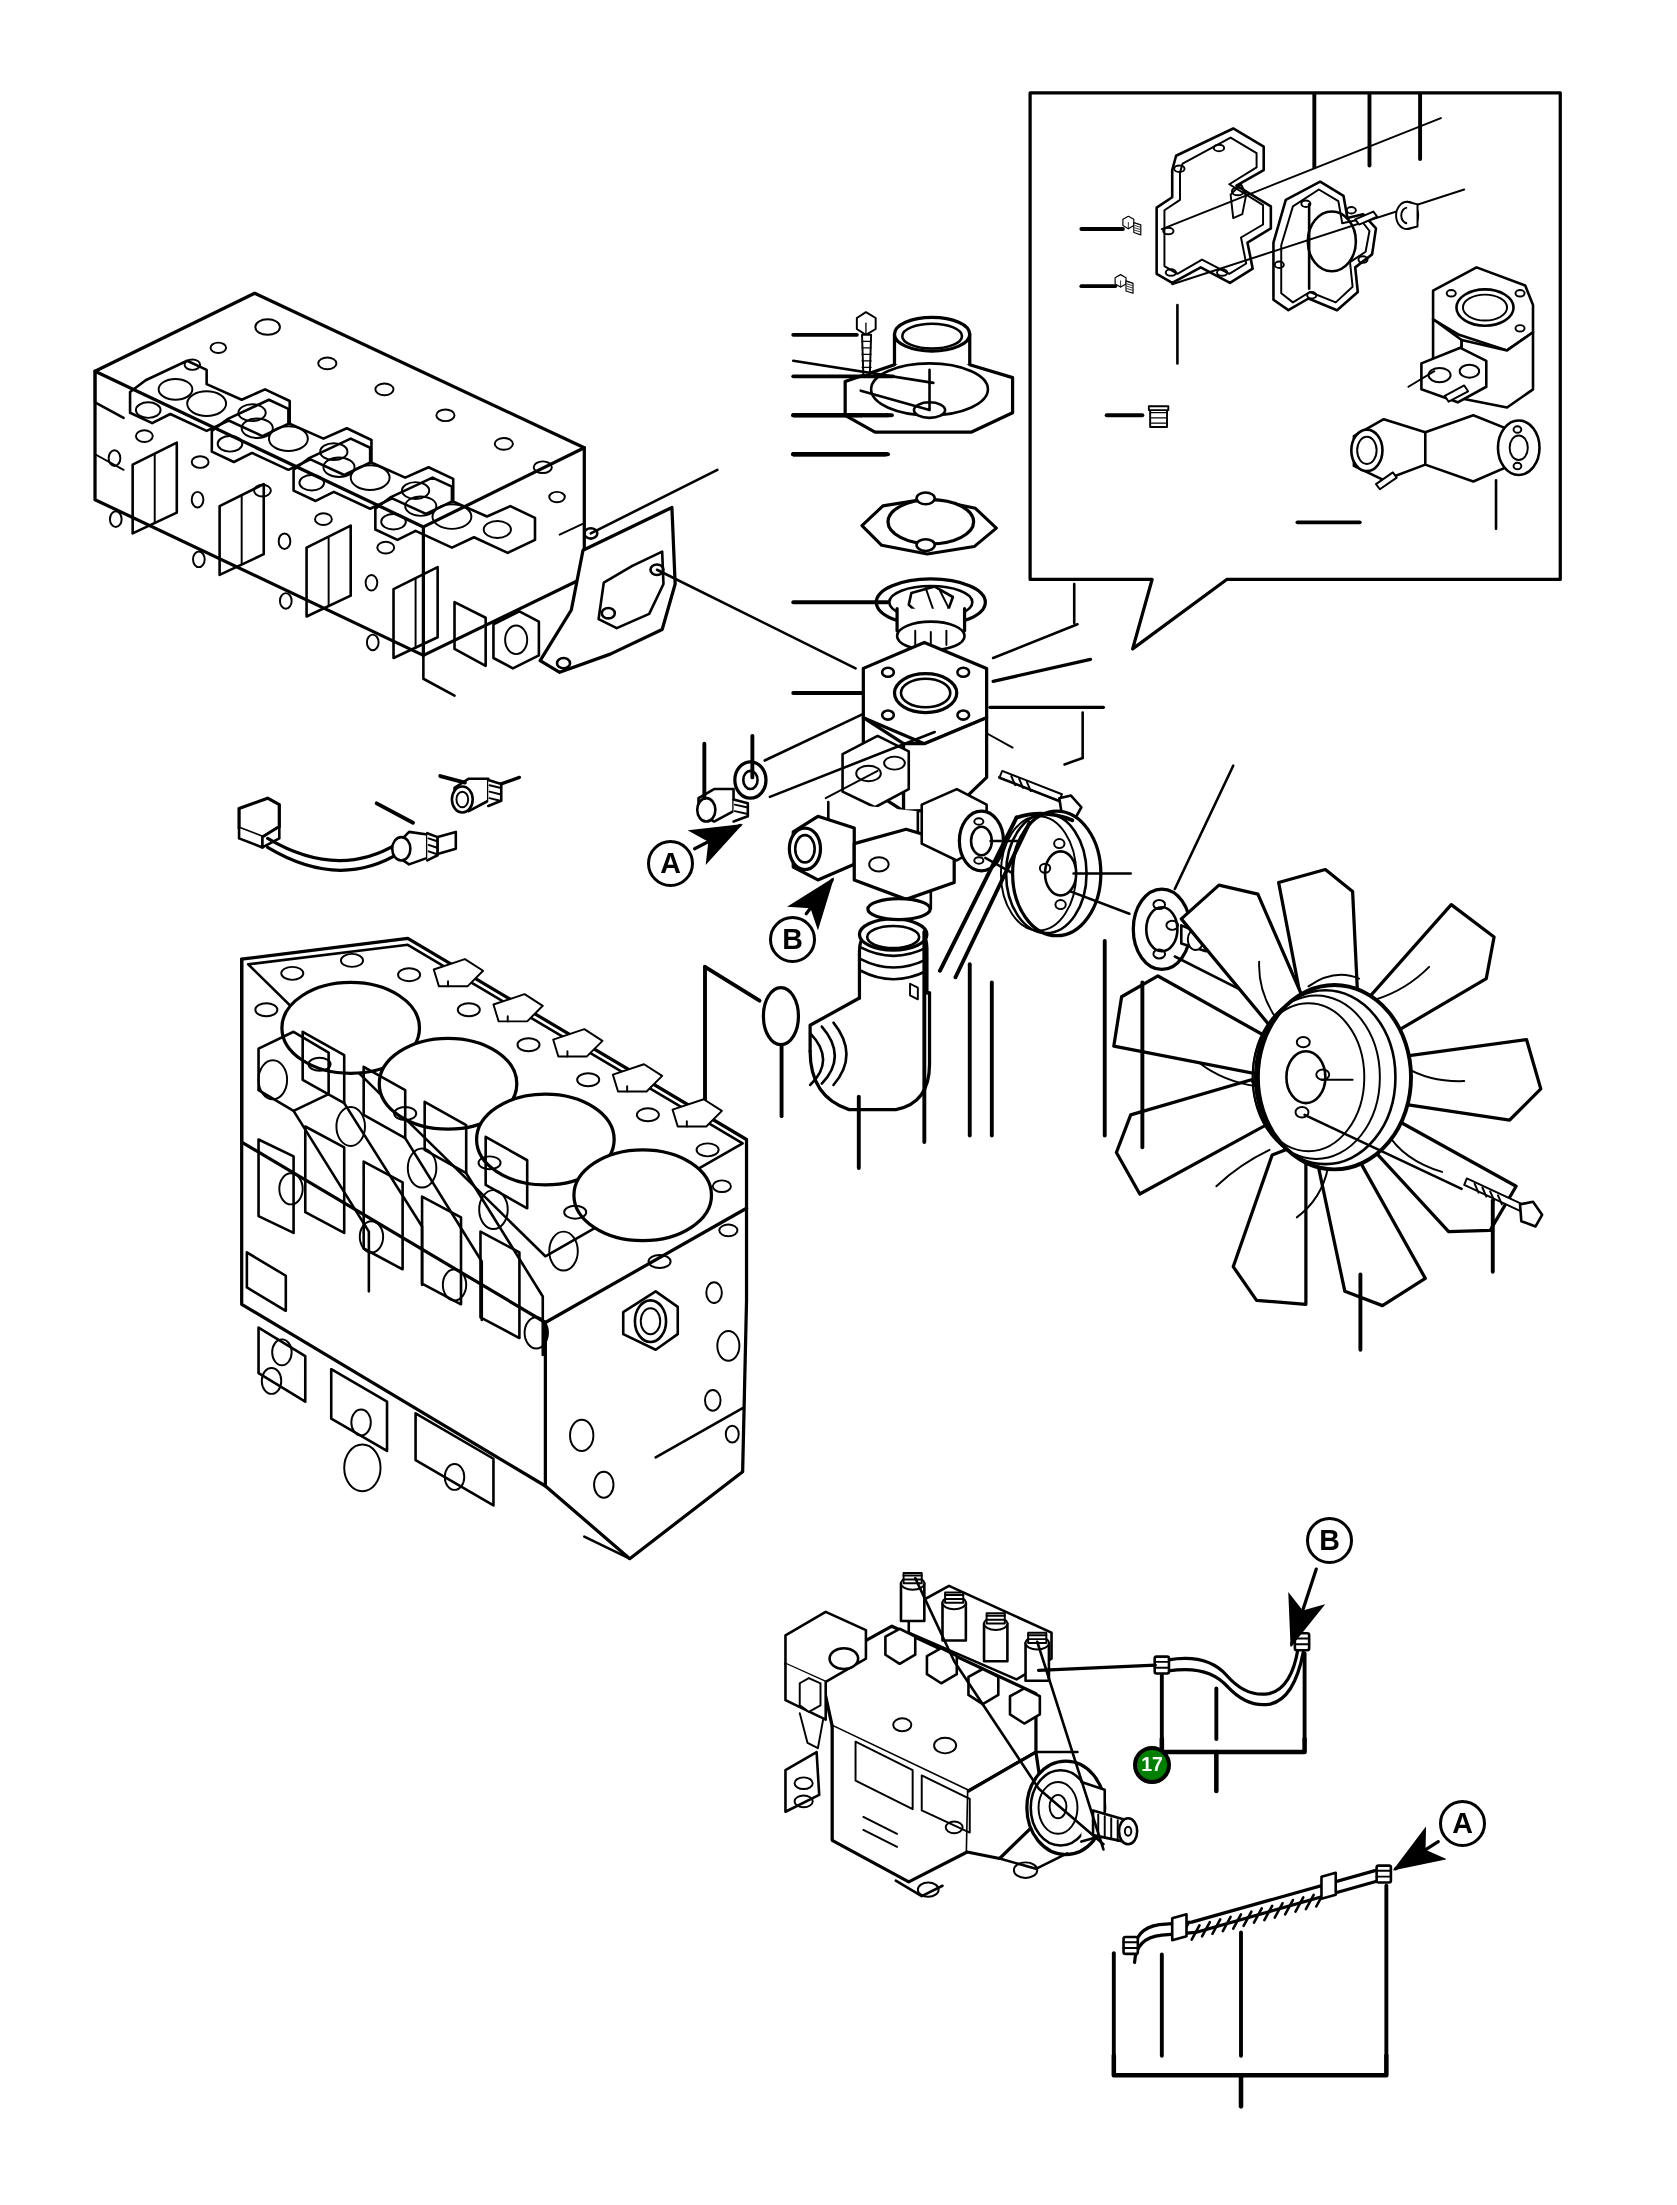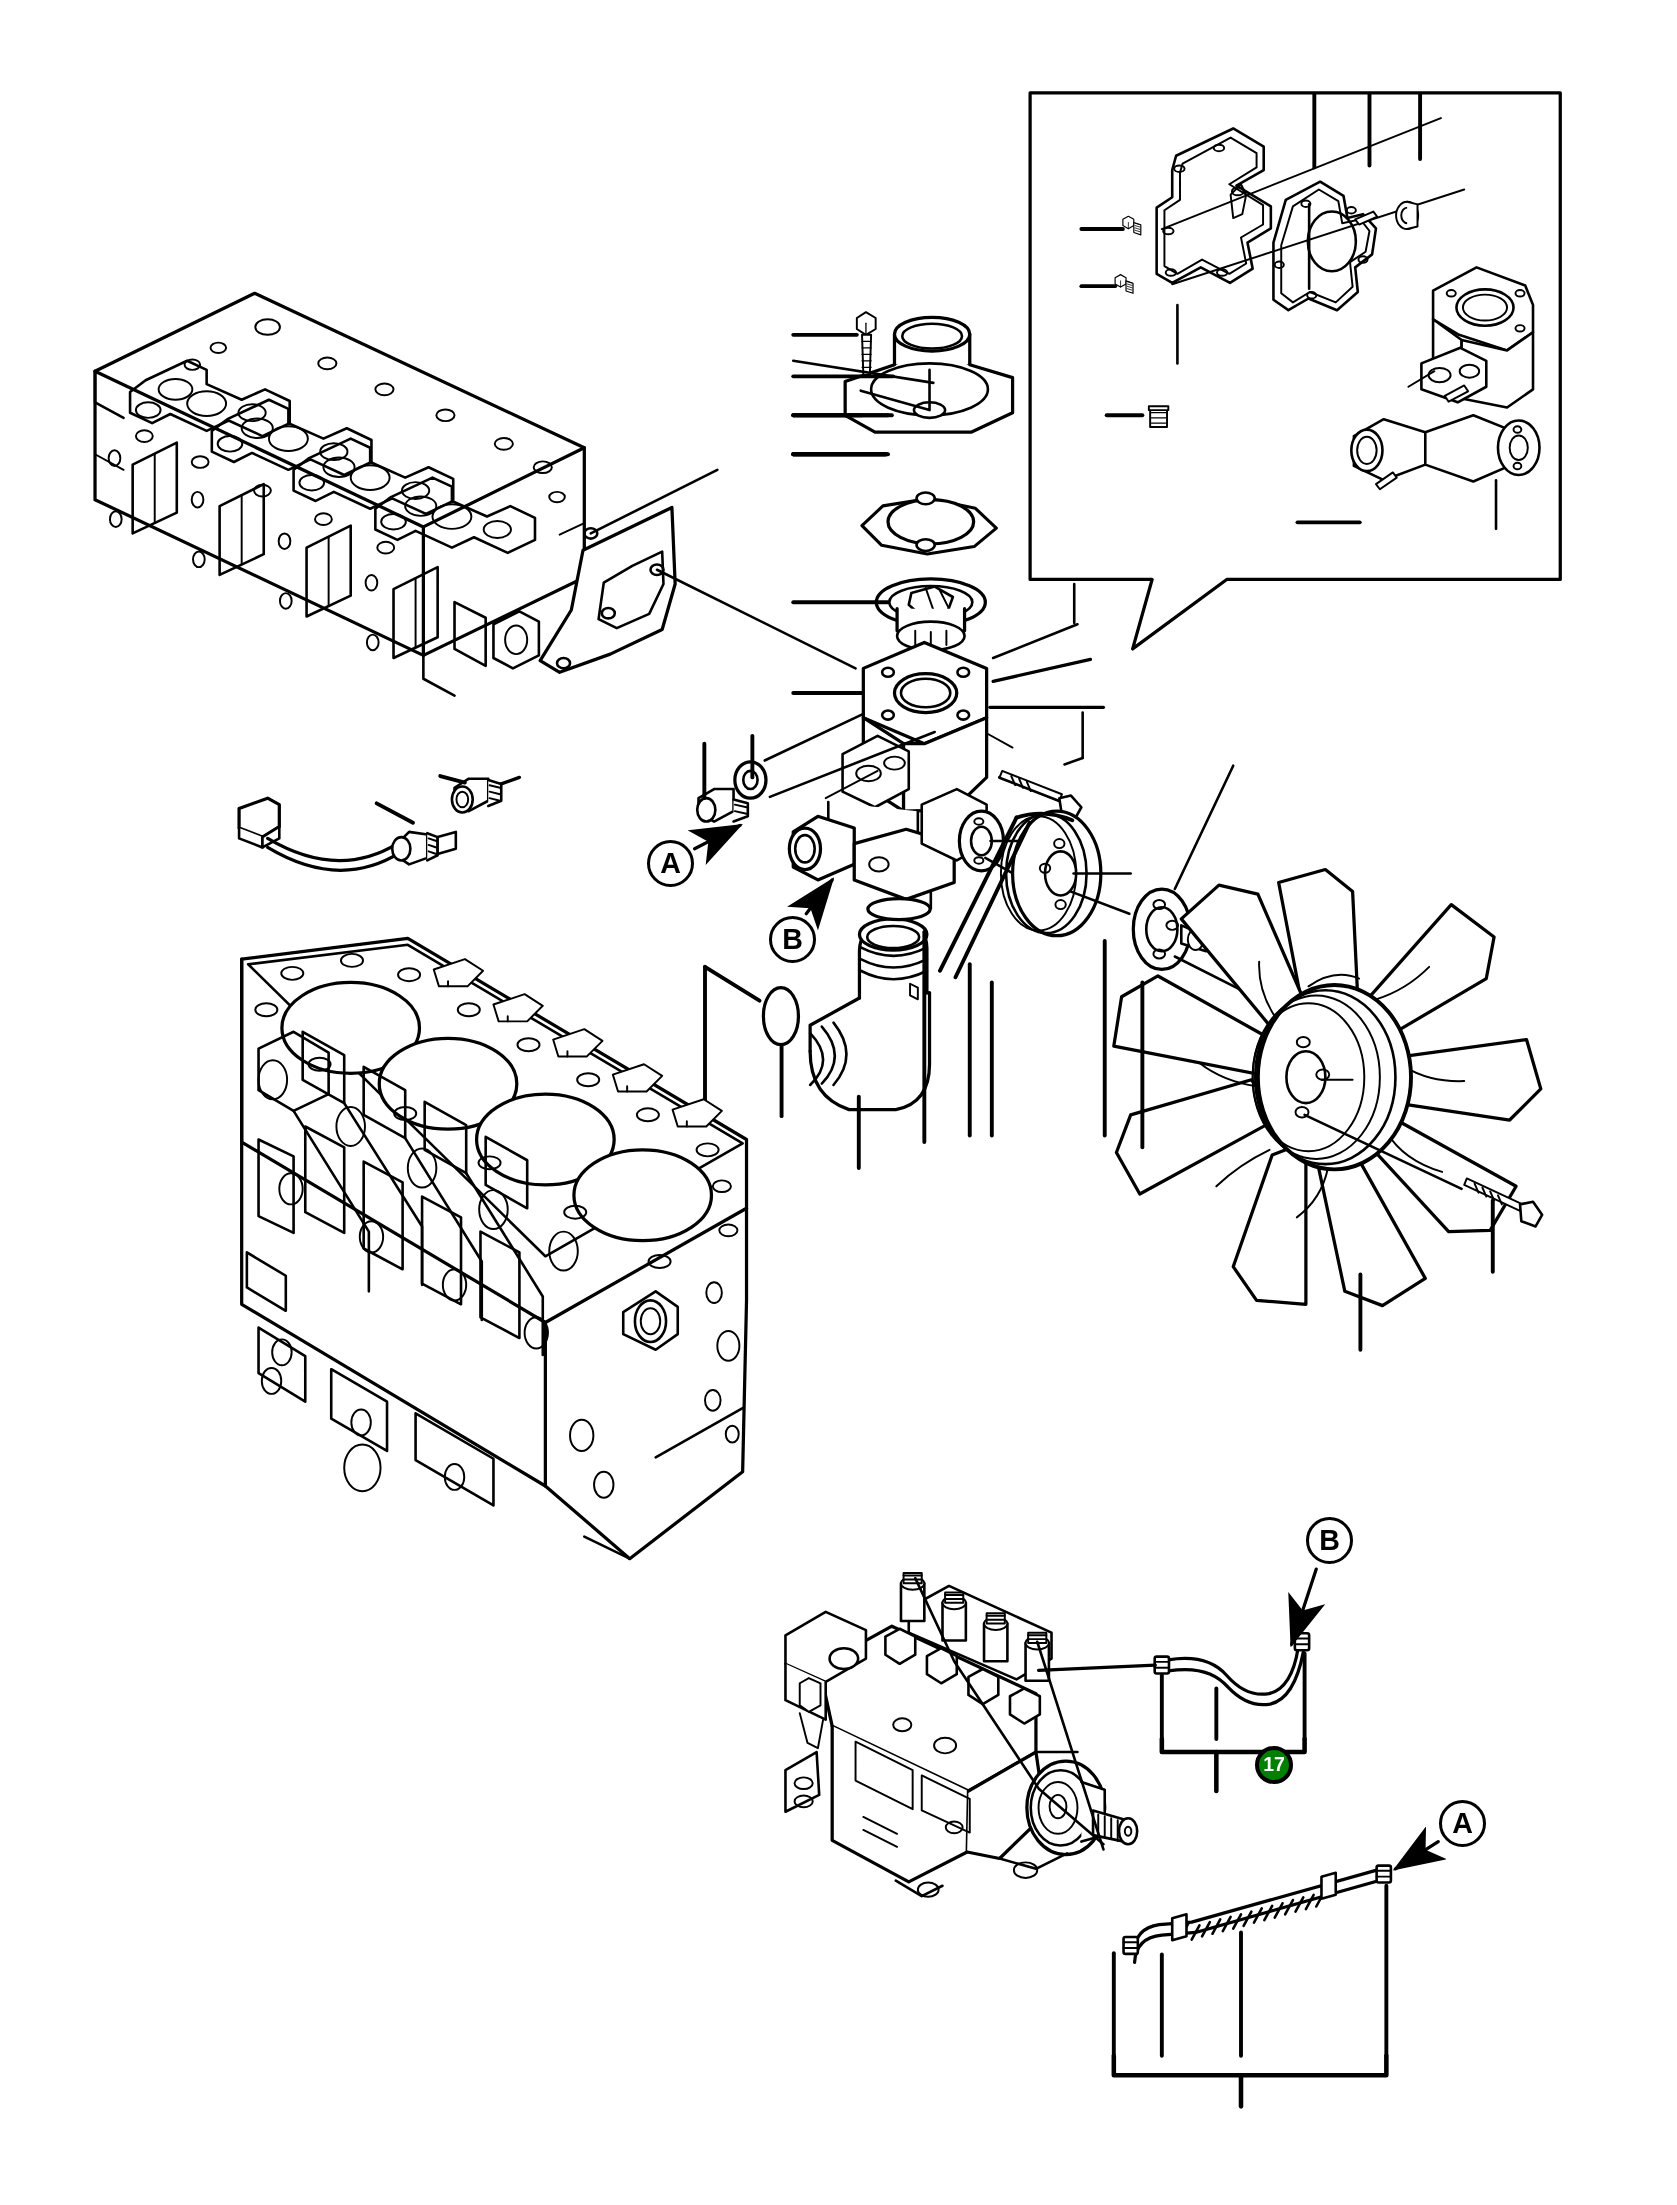--- a/index.html
+++ b/index.html
@@ -774,18 +774,18 @@
     </div>
 
   <div class="badge badge-callout" style="left:1306px;top:1517px;">
       <span>B</span>
     </div>
 
   <div class="badge badge-callout" style="left:1439px;top:1800px;">
       <span>A</span>
     </div>
 
-  <div class="badge badge-item" style="left:1255px;top:1746px;">
+  <div class="badge badge-item" style="left:1133px;top:1746px;">
       <span>17</span>
     </div>
 
 </div>
 
 
 </body></html>

